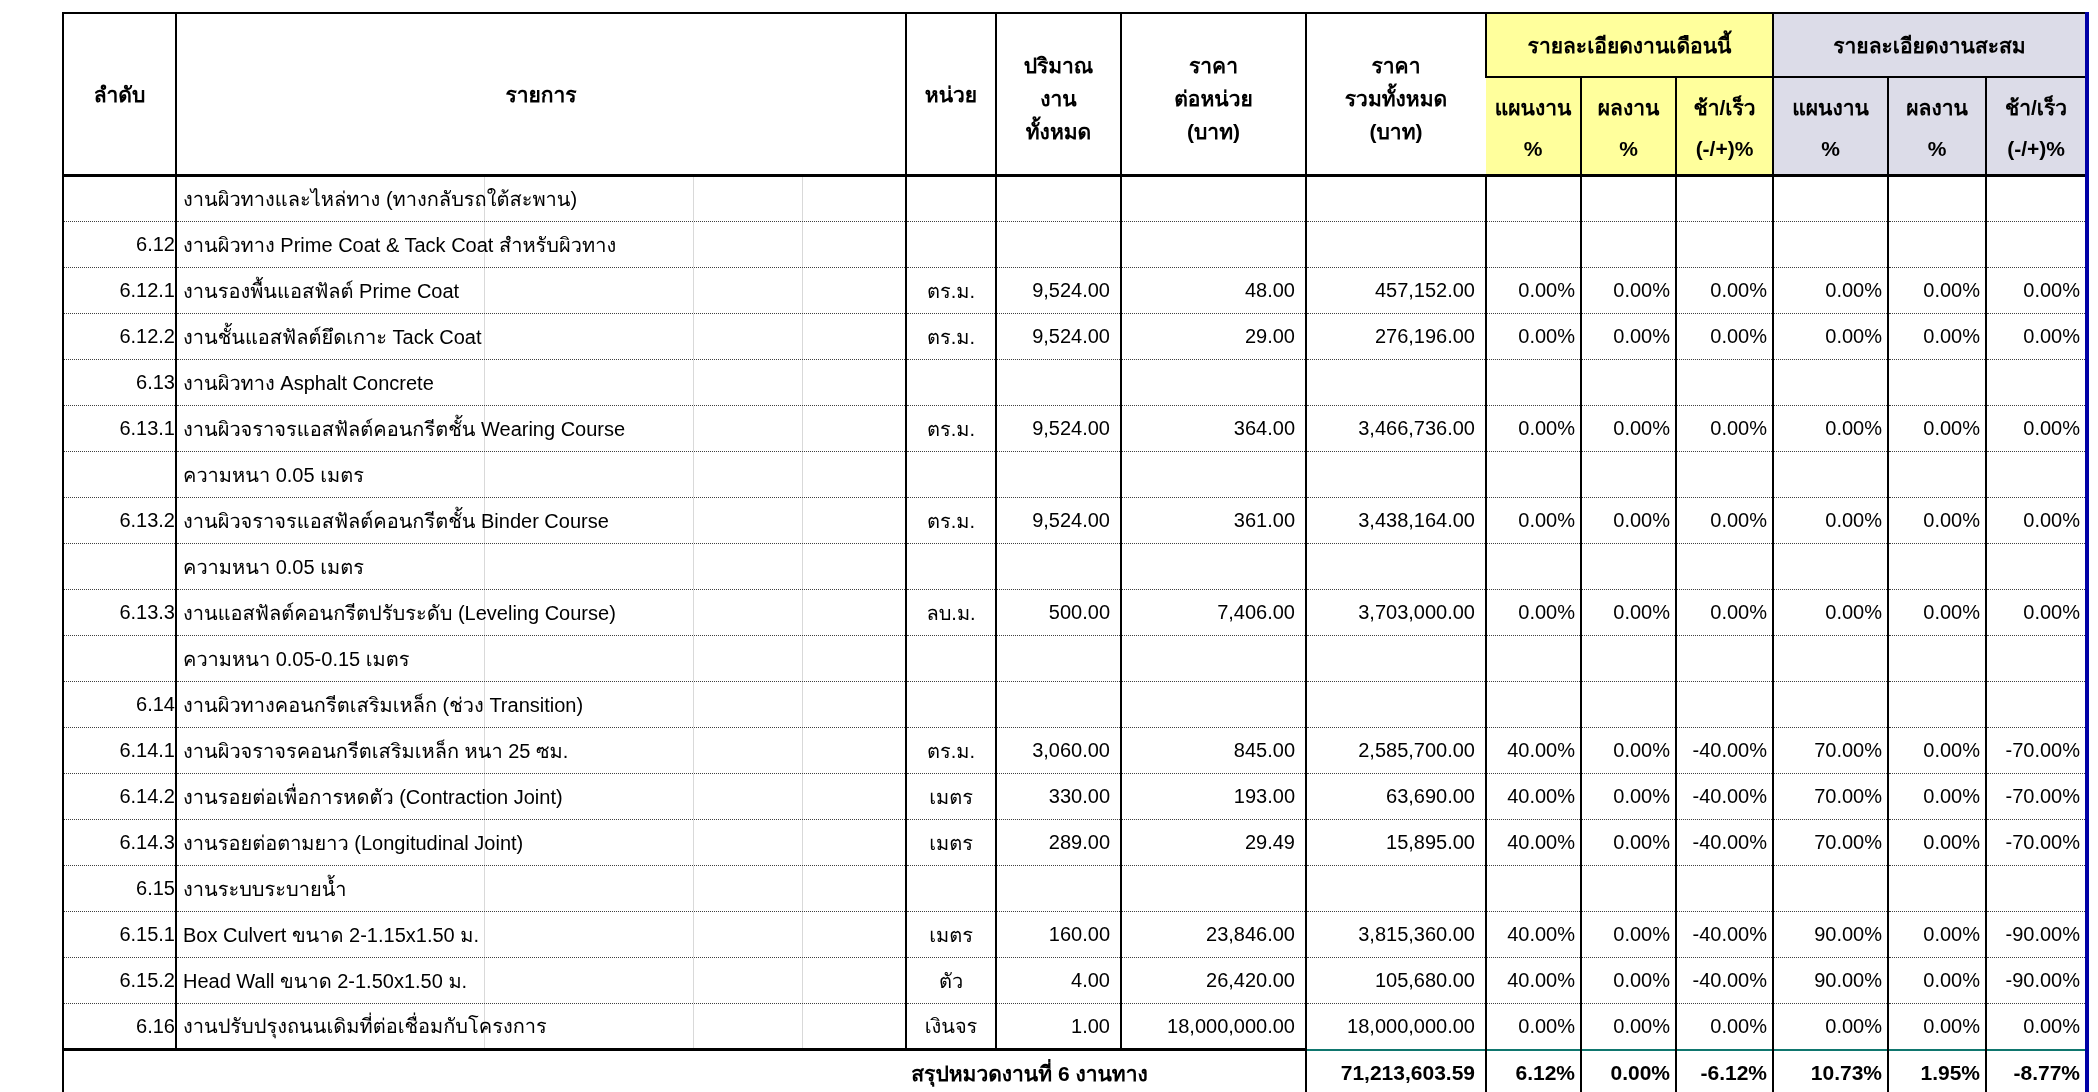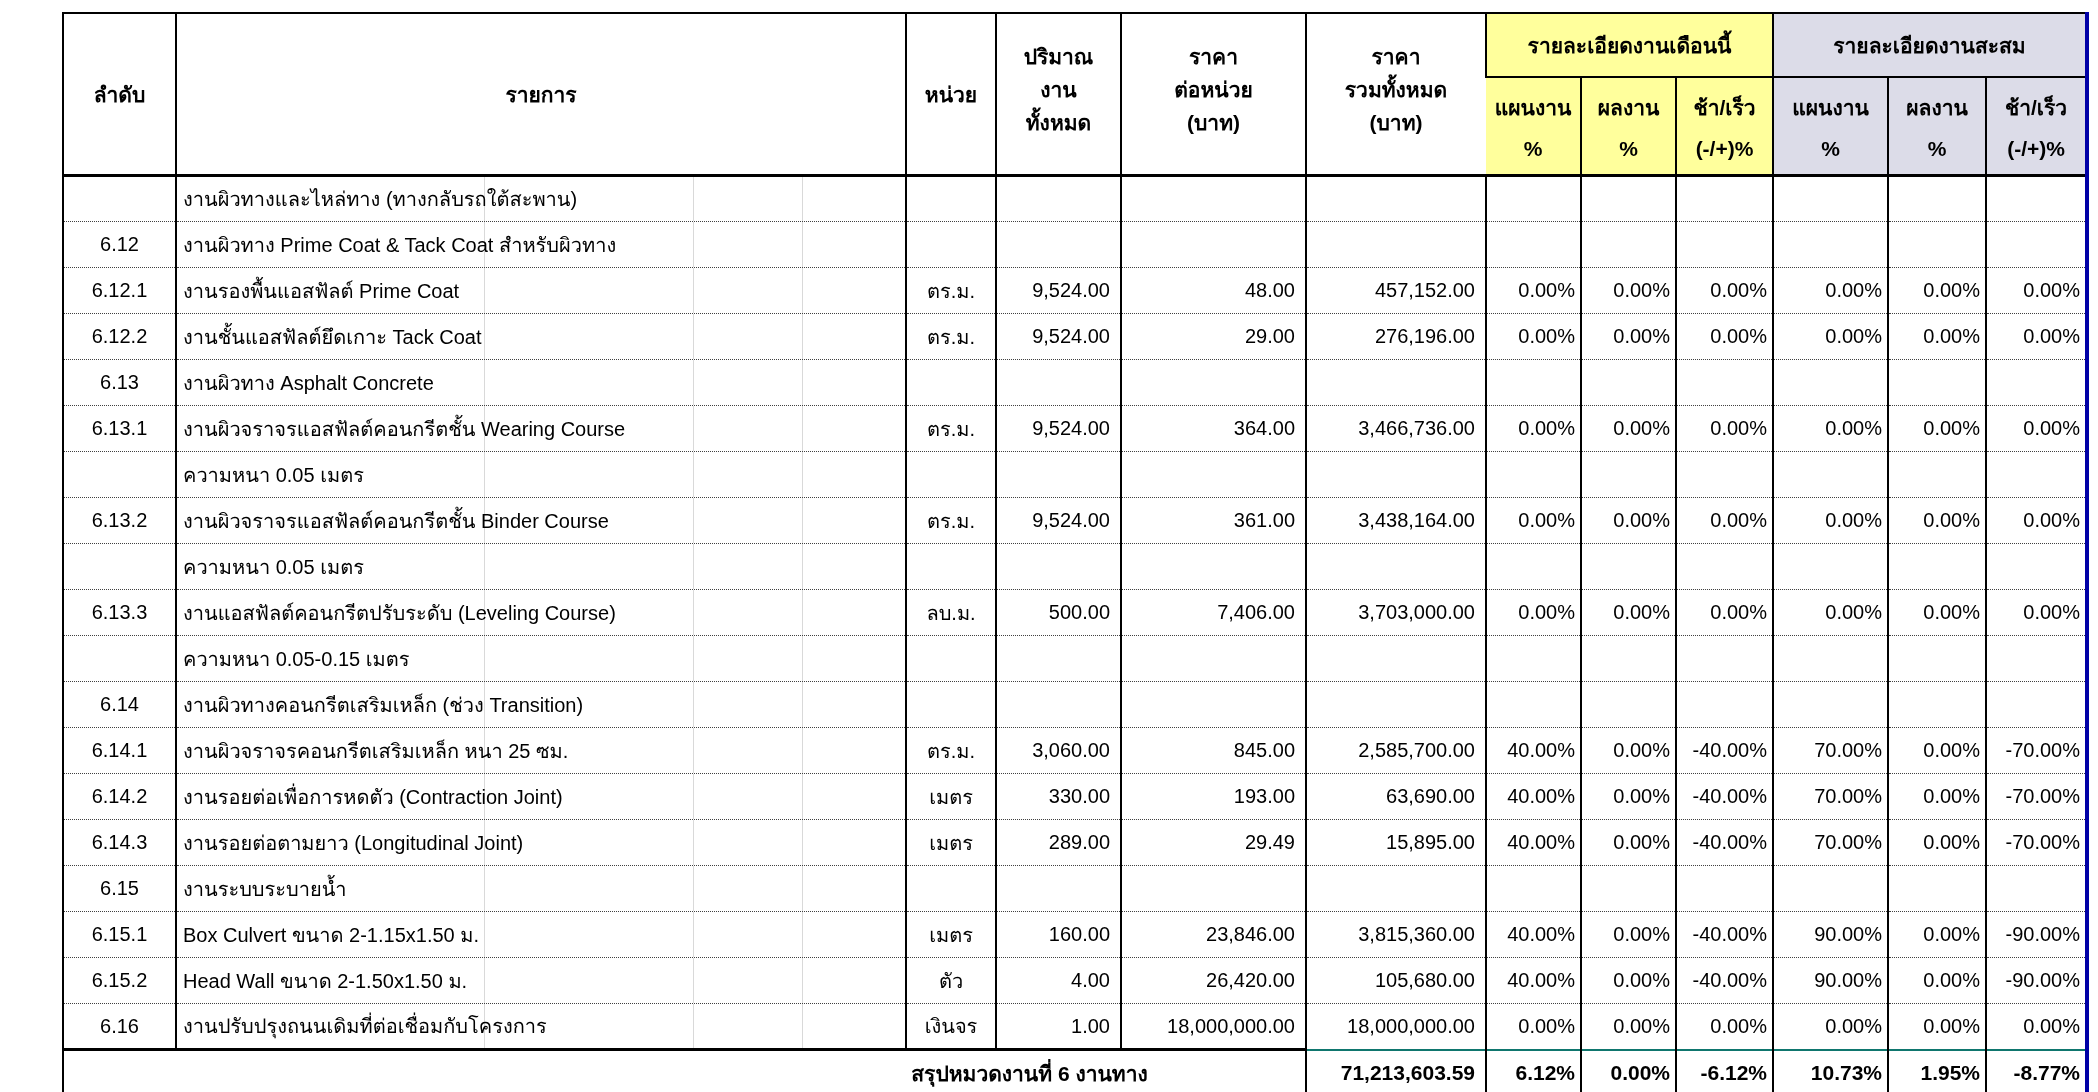--- a/index.html
+++ b/index.html
@@ -32,27 +32,27 @@
   }
   td:first-child, th:first-child{ border-left:none; }
 
   
   thead th{ font-weight:bold; font-size:21px; text-align:center; }
   .hd-main{ border-bottom:3px solid #000; }
   .hd-group{ height:64px; border-bottom:2px solid #000; }
   .hd-group.yellow, .hd-sub.yellow{ background:var(--yellow,#FFFF9C); }
   .hd-group.lav, .hd-sub.lav{ background:var(--lav,#DCDCE8); }
   .hd-sub{ height:98px; border-bottom:3px solid #000; }
-  .stack3{ display:flex; flex-direction:column; justify-content:flex-start; height:108px; }
+  .stack3{ display:flex; flex-direction:column; justify-content:flex-end; height:108px; }
   .stack2{ display:flex; flex-direction:column; justify-content:space-evenly; height:96px; }
 
   
   tbody td{ height:46px; border-top:1px dotted #404040; }
   tbody tr:first-child td{ border-top:none; }
-  .c-no{ text-align:center; }
+  .c-no{ text-align:right; }
   .c-desc{ text-align:left; padding-left:6px; }
   tbody .c-desc{
     background-image:linear-gradient(#d9d9d9,#d9d9d9),linear-gradient(#d9d9d9,#d9d9d9),linear-gradient(#d9d9d9,#d9d9d9);
     background-repeat:no-repeat;
     background-size:1px 100%,1px 100%,1px 100%;
     background-position:307px 0,516px 0,625px 0;
   }
   .c-unit{ text-align:center; }
   .c-num{ text-align:right; padding-right:10px; }
   .c-pct{ text-align:right; padding-right:5px; }

